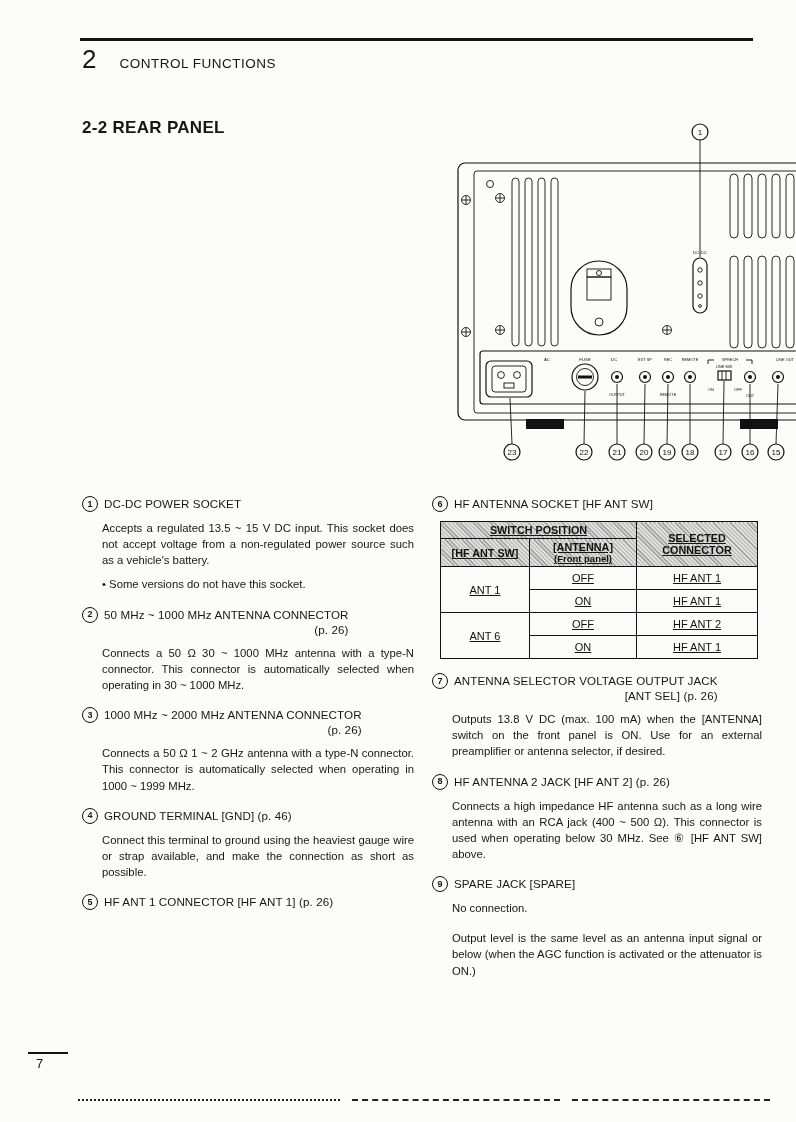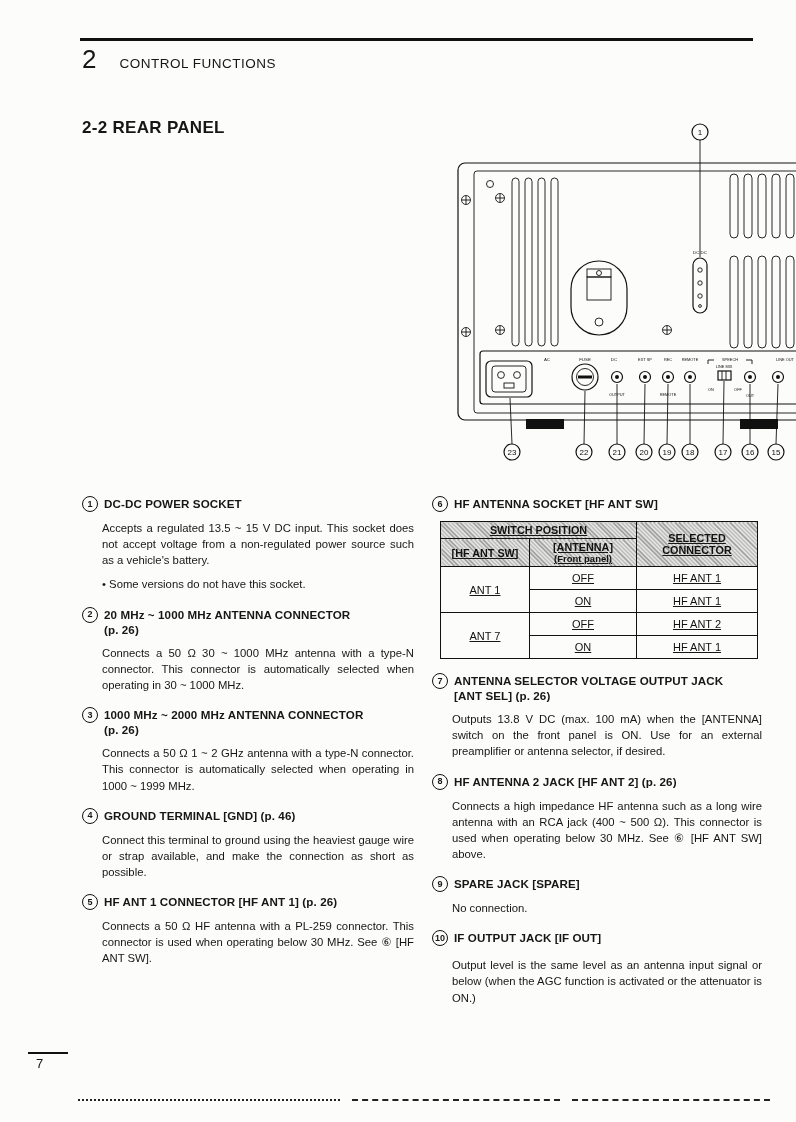--- a/index.html
+++ b/index.html
@@ -23,21 +23,21 @@
     width:14px;height:14px;border:1.3px solid #111;border-radius:50%;
     font-size:9px;font-weight:bold;line-height:1;margin-top:0;
   }
 
   
   .col{position:absolute;top:496px;}
   .col-left{left:82px;width:332px;}
   .col-right{left:432px;width:330px;}
   .sec{margin-bottom:14px;}
   .sec-head{display:flex;gap:6px;align-items:flex-start;margin-bottom:2px;}
-  .sec-title{font-weight:bold;font-size:11.6px;line-height:1.3;letter-spacing:.1px;}
+  .sec-title{font-weight:normal;font-size:11.6px;line-height:1.3;letter-spacing:.1px;text-align:right;}
   .sec-title .t2{display:block;}
   .sec-body{margin:8px 0 0 20px;font-size:11.3px;line-height:1.43;text-align:justify;}
   .sec-body.gap{margin-top:11px;}
 
   
   table.sw{border-collapse:collapse;margin:9px 0 3px 8px;text-decoration:underline;}
   .sw td,.sw th{
     border:1.4px solid #111;font-size:11px;text-align:center;
     padding:2px 5px;vertical-align:middle;color:#111;
   }
@@ -271,21 +271,21 @@
       <span class="sec-title"><span>DC-DC POWER SOCKET</span></span>
     </div>
     <p class="sec-body">Accepts a regulated 13.5 ~ 15 V DC input. This socket does not accept voltage from a non-regulated power source such as a vehicle's battery.</p>
     <p class="sec-body">• Some versions do not have this socket.</p>
   </div>
 
   <div class="sec">
     <div class="sec-head">
       <span class="cnum">2</span>
       <span class="sec-title">
-        <span>20 MHz ~ 1000 MHz ANTENNA CONNECTOR</span><span class="t2">(p. 26)</span>
+        <span>50 MHz ~ 1000 MHz ANTENNA CONNECTOR</span><span class="t2">(p. 26)</span>
       </span>
     </div>
     <p class="sec-body">Connects a 50 Ω 30 ~ 1000 MHz antenna with a type-N connector. This connector is automatically selected when operating in 30 ~ 1000 MHz.</p>
   </div>
 
   <div class="sec">
     <div class="sec-head">
       <span class="cnum">3</span>
       <span class="sec-title">
         <span>1000 MHz ~ 2000 MHz ANTENNA CONNECTOR</span><span class="t2">(p. 26)</span>
@@ -300,21 +300,20 @@
       <span class="sec-title"><span>GROUND TERMINAL [GND] (p. 46)</span></span>
     </div>
     <p class="sec-body">Connect this terminal to ground using the heaviest gauge wire or strap available, and make the connection as short as possible.</p>
   </div>
 
   <div class="sec">
     <div class="sec-head">
       <span class="cnum">5</span>
       <span class="sec-title"><span>HF ANT 1 CONNECTOR [HF ANT 1] (p. 26)</span></span>
     </div>
-    <p class="sec-body">Connects a 50 Ω HF antenna with a PL-259 connector. This connector is used when operating below 30 MHz. See ⑥ [HF ANT SW].</p>
   </div>
 
 </div>
 
 <div class="col col-right">
 
   <div class="sec">
     <div class="sec-head">
       <span class="cnum">6</span>
       <span class="sec-title"><span>HF ANTENNA SOCKET [HF ANT SW]</span></span>
@@ -339,21 +338,21 @@
       <tr class="body-row">
         <td rowspan="2">ANT 1</td>
         <td>OFF</td>
         <td>HF ANT 1</td>
       </tr>
       <tr class="body-row">
         <td>ON</td>
         <td>HF ANT 1</td>
       </tr>
       <tr class="body-row">
-        <td rowspan="2">ANT 7</td>
+        <td rowspan="2">ANT 6</td>
         <td>OFF</td>
         <td>HF ANT 2</td>
       </tr>
       <tr class="body-row">
         <td>ON</td>
         <td>HF ANT 1</td>
       </tr>
     </tbody>
       </table>
   </div>
@@ -378,24 +377,20 @@
 
   <div class="sec">
     <div class="sec-head">
       <span class="cnum">9</span>
       <span class="sec-title"><span>SPARE JACK [SPARE]</span></span>
     </div>
     <p class="sec-body">No connection.</p>
   </div>
 
   <div class="sec">
-    <div class="sec-head">
-      <span class="cnum">10</span>
-      <span class="sec-title"><span>IF OUTPUT JACK [IF OUT]</span></span>
-    </div>
     <p class="sec-body gap">Output level is the same level as an antenna input signal or below (when the AGC function is activated or the attenuator is ON.)</p>
   </div>
 
 </div>
 
 <div class="abs footer-rule"></div>
 <div class="abs page-num">7</div>
 
 <div class="abs dash1"></div>
 <div class="abs dash2"></div>

